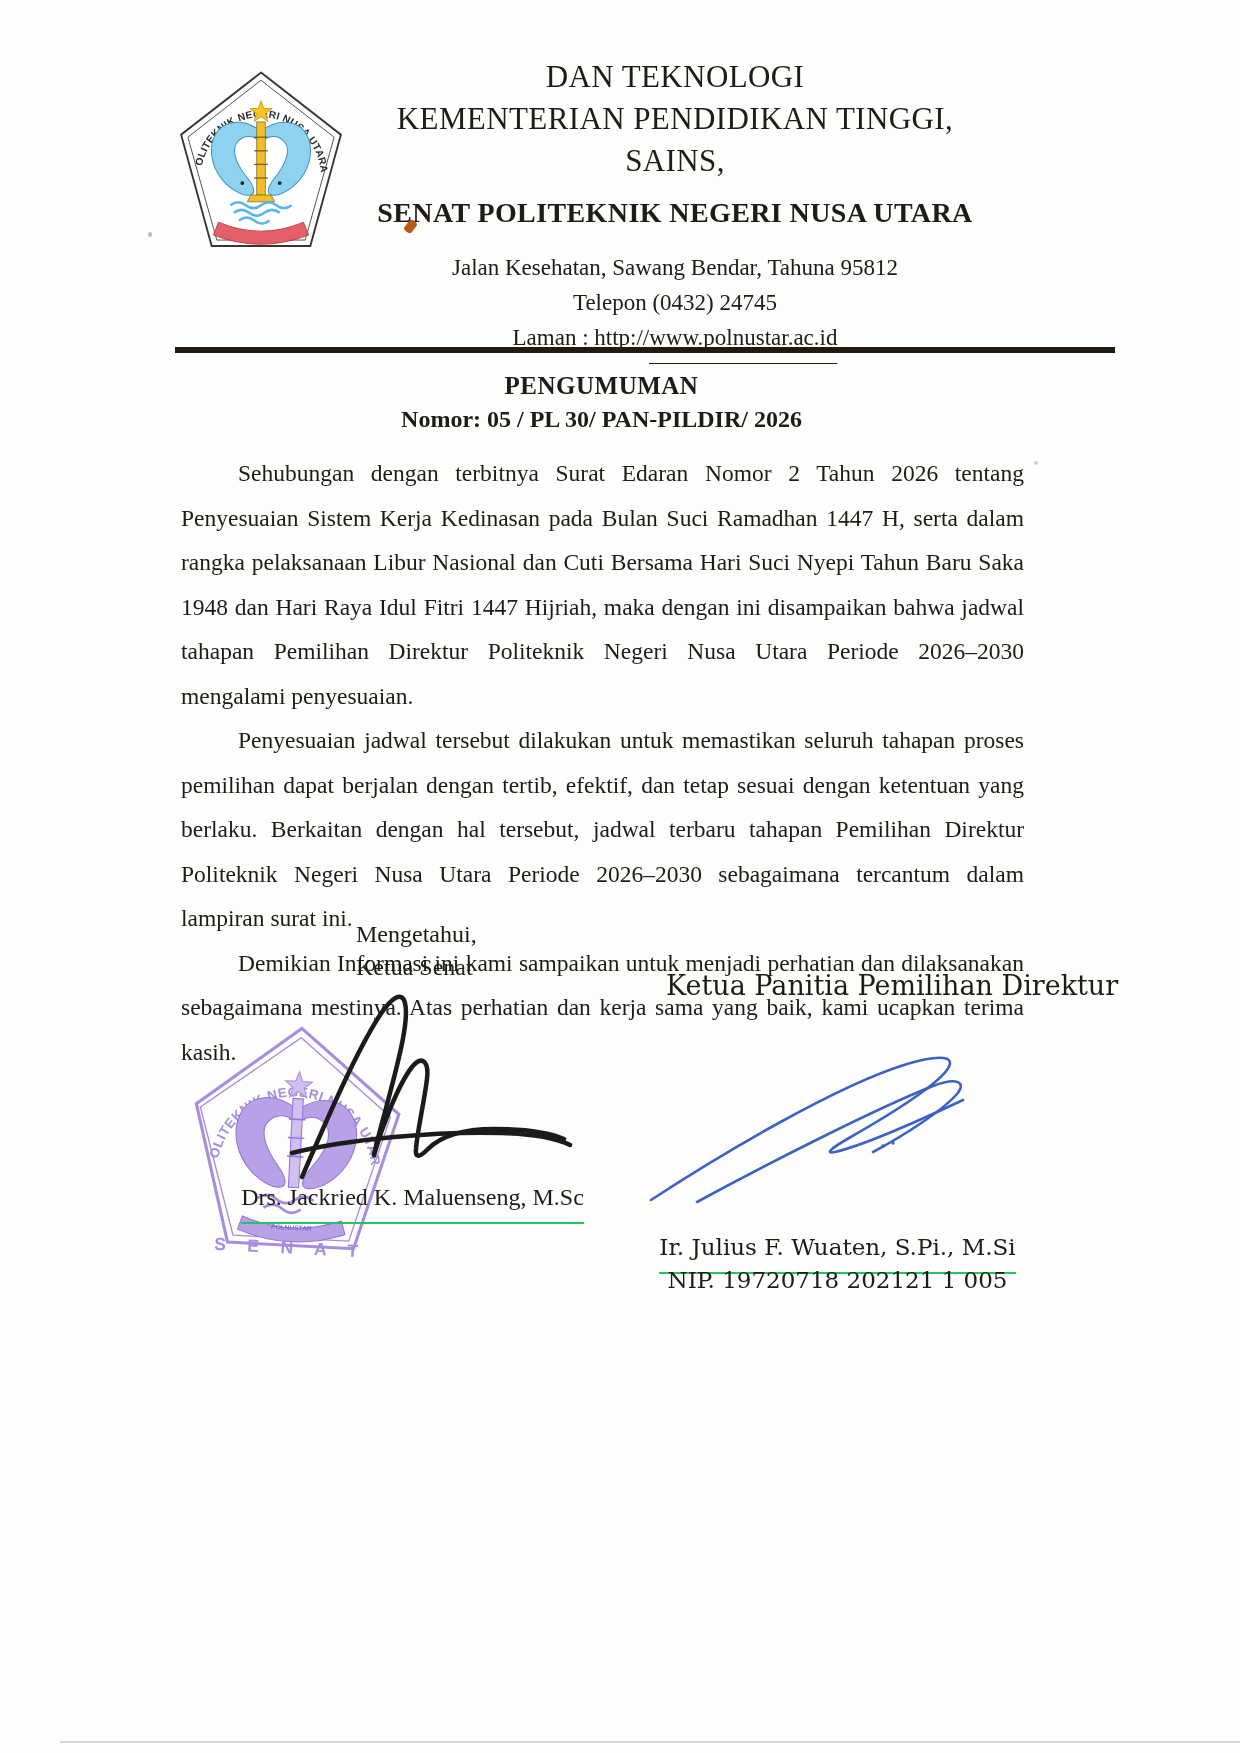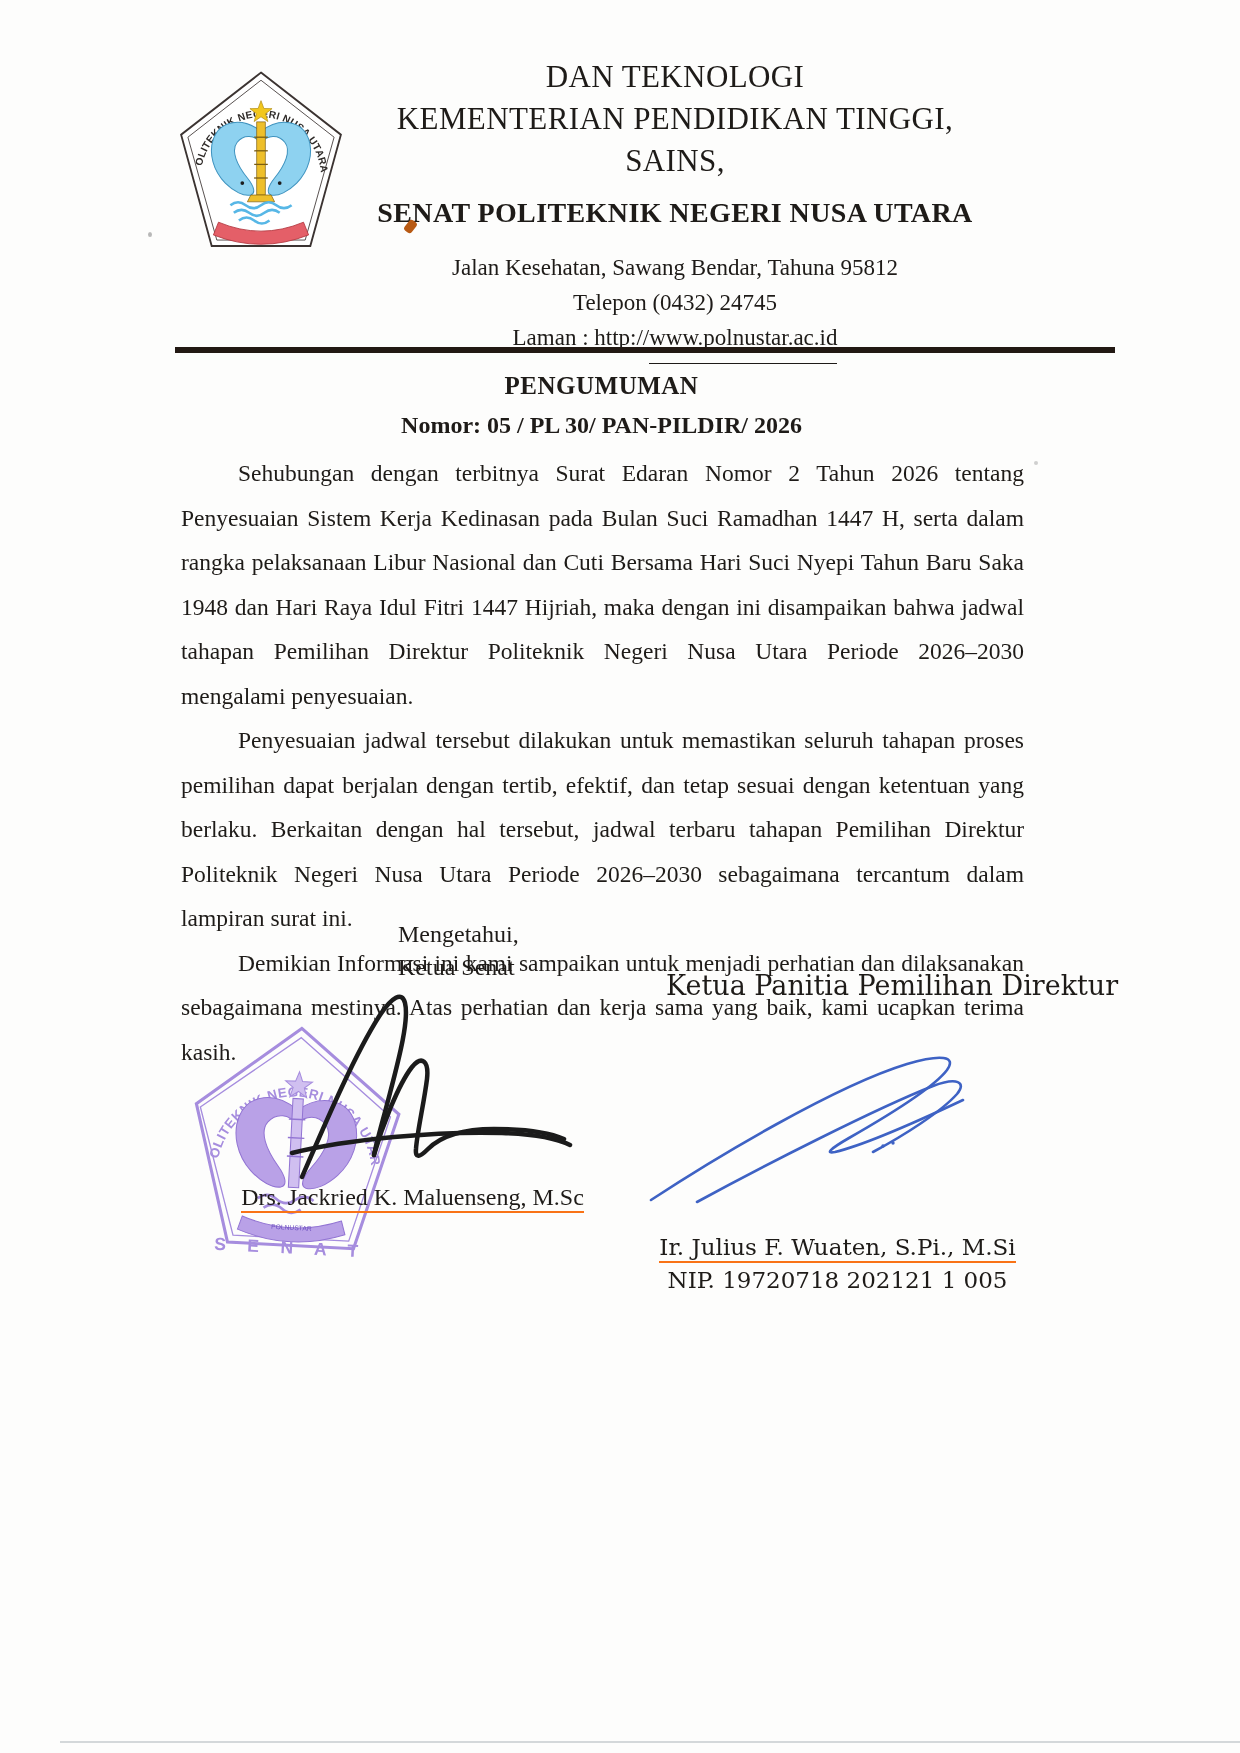--- a/index.html
+++ b/index.html
@@ -15,36 +15,36 @@
   .ministry { font-size:31px; line-height:42px; letter-spacing:0.4px; }
   .institution { font-size:28px; font-weight:bold; margin-top:15px; letter-spacing:0.4px; }
   .contact-block { margin-top:21px; }
   .contact { font-size:23px; line-height:35px; }
   .url { border-bottom:1.5px solid #1e1b18; padding-bottom:13px; }
   .rule { position:absolute; left:175px; top:347px; width:940px; height:6px; background:#221913; }
 
   
   .title-block { position:absolute; left:180px; top:372px; width:843px; text-align:center; }
   .doc-title { font-size:25px; font-weight:bold; letter-spacing:0.5px; }
-  .doc-number { font-size:24px; font-weight:bold; margin-top:12px; }
+  .doc-number { font-size:24px; font-weight:bold; margin-top:6px; }
 
   
   .body-block { position:absolute; left:181px; top:451px; width:843px;
                 font-size:23.5px; line-height:44.5px; text-align:justify; }
   .body-block p { margin:0; text-indent:57px; }
 
   
-  .sig-left-head { position:absolute; left:356px; top:918px; font-size:24px; line-height:33px; z-index:5;margin-left:42px; }
+  .sig-left-head { position:absolute; left:356px; top:918px; font-size:24px; line-height:33px; z-index:5; }
   .sig-right-head { position:absolute; left:666px; top:970px; font-size:27px;
                     font-family:"DejaVu Serif", serif; z-index:5; }
   .sig-left-name { position:absolute; left:240px; top:1184px; width:345px; text-align:center;
                    font-size:24px; z-index:5; }
   .sig-right-name { position:absolute; left:650px; top:1234px; width:375px; text-align:center;
                     font-size:23px; font-family:"DejaVu Serif", serif; z-index:5; }
-  .underlined { border-bottom:2px solid #f97316; padding-bottom:1px; }
+  .underlined { border-bottom:2px solid #22c55e; padding-bottom:12px; }
   .nip-line { margin-top:7px; }
   .stamp { position:absolute; left:136px; top:1020px; width:320px; height:240px;
            transform:rotate(3deg); opacity:0.92; z-index:2; }
   .sig-ink-left { position:absolute; left:288px; top:980px; width:292px; height:210px; z-index:3; }
   .sig-ink-right { position:absolute; left:645px; top:1050px; width:352px; height:158px; z-index:3; }
 
   
   .speck-orange { position:absolute; left:406px; top:220px; width:9px; height:13px;
                   background:#b85a14; border-radius:3px; transform:rotate(38deg); }
   .speck-dot { position:absolute; left:148px; top:232px; width:4px; height:5px;

